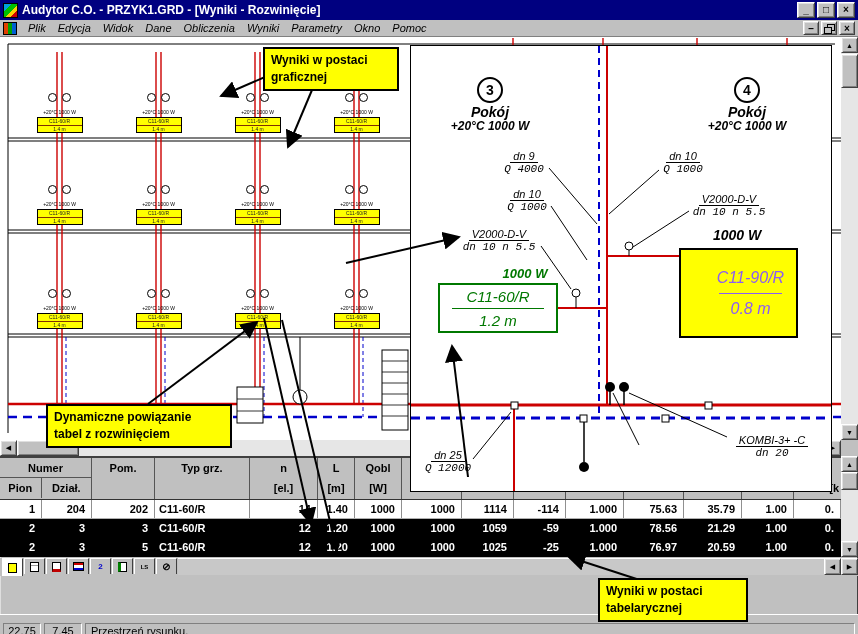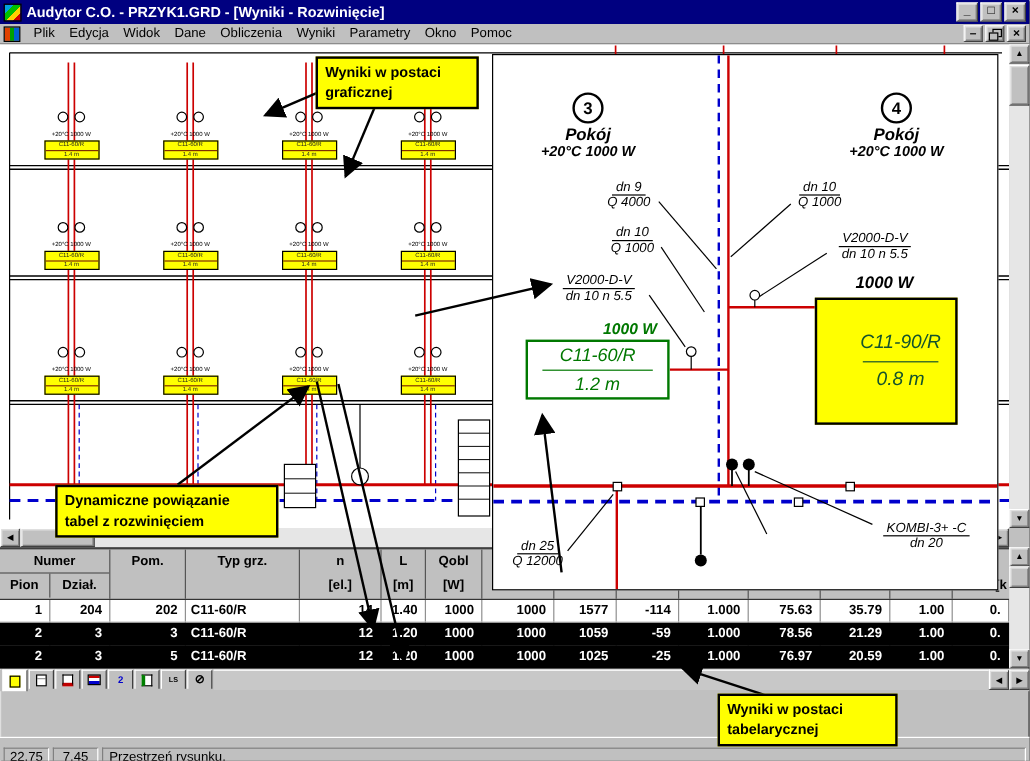--- a/index.html
+++ b/index.html
@@ -17,21 +17,21 @@
   .btn3d { background:#c0c0c0; border:1px solid; border-color:#fff #404040 #404040 #fff;
            box-shadow:inset 1px 1px 0 #dfdfdf, inset -1px -1px 0 #808080;
            display:flex; align-items:center; justify-content:center; color:#000; }
   .tb-btn { width:18px; height:16px; font-size:10px; font-weight:bold; line-height:1; }
 
   
   .menubar { position:absolute; left:0; top:20px; width:858px; height:17px; background:#c0c0c0;
              display:flex; align-items:center; border-bottom:1px solid #808080; padding:0 3px; }
   .mdi-icon { width:14px; height:13px; border:1px solid #000; margin-right:5px;
               background:linear-gradient(90deg,#e04000 0 33%,#00a000 33% 66%,#0060d0 66%); }
-  .menu-items { display:flex; flex:1; }
+  .menu-items { display:flex; flex:1;font-style:italic; }
   .menu-item { font-size:11px; padding:1px 6px; color:#000; white-space:nowrap; }
   .mdi-btns { display:flex; gap:2px; }
   .mdi-btn { width:16px; height:14px; font-size:10px; font-weight:bold; }
   .restore-glyph { position:relative; width:10px; height:9px; display:block; }
   .restore-glyph::before { content:""; position:absolute; left:3px; top:0; width:6px; height:5px; border:1px solid #000; background:#c0c0c0; }
   .restore-glyph::after  { content:""; position:absolute; left:0; top:3px; width:6px; height:5px; border:1px solid #000; background:#c0c0c0; }
 
   
   .drawing { position:absolute; left:0; top:37px; width:841px; height:403px; background:#fff; overflow:hidden; }
   .bg-svg { position:absolute; left:0; top:0; }
@@ -53,27 +53,27 @@
 
   
   .detail { position:absolute; left:410px; top:45px; width:422px; height:447px; background:#fff; border:1px solid #000; z-index:5; }
   .detail svg { position:absolute; left:0; top:0; }
   .rnum { position:absolute; width:26px; height:26px; border:2px solid #000; border-radius:50%;
           font:bold 14px/22px "Liberation Sans",sans-serif; text-align:center; background:#fff; }
   .rname  { position:absolute; text-align:center; font:bold italic 14px "Liberation Sans",sans-serif; }
   .rparams{ position:absolute; text-align:center; font:bold italic 12px "Liberation Sans",sans-serif; }
   .frac { position:absolute; text-align:center; font:italic 11px "Liberation Sans",sans-serif; color:#000; }
   .frac .ft { display:inline-block; border-bottom:1px solid #000; padding:0 3px; }
-  .frac .fb { display:block; }
+  .frac .fb { display:block;font-family:Liberation Mono, monospace; }
   .pw-green { position:absolute; text-align:center; color:#007800; font:bold italic 13px "Liberation Sans",sans-serif; }
   .pw-black { position:absolute; text-align:center; color:#000; font:bold italic 14px "Liberation Sans",sans-serif; }
   .card { position:absolute; display:flex; flex-direction:column; justify-content:center; text-align:center; background:#fff; }
   .card-green { left:27px; top:237px; width:120px; height:50px; border:2px solid #007800; color:#007800;
                 font:italic 15px "Liberation Sans",sans-serif; }
-  .card-yellow { left:268px; top:202px; width:119px; height:106px; border:2px solid #000; background:#ffff00; color:#14532d;
+  .card-yellow { left:268px; top:202px; width:119px; height:90px; border:2px solid #000; background:#ffff00; color:#8b5cf6;
                  font:italic 16px "Liberation Sans",sans-serif;padding-left:24px; }
   .cbar { border-top:1px solid currentColor; margin:3px 12px; height:0; }
   .card-yellow .cbar { margin:6px 14px; }
 
   
   .callout { position:absolute; z-index:40; background:#ffff00; border:2px solid #000; font-weight:bold;
              font-size:12px; text-align:left; padding:3px 6px; line-height:1.4; color:#000; }
   .arrows { position:absolute; left:0; top:0; z-index:30; pointer-events:none; }
 
   
@@ -425,21 +425,21 @@
     <div class="tbody">
         <div class="trow">
           <div class="tcell c0 num">1</div>
           <div class="tcell c1 num">204</div>
           <div class="tcell c2 num">202</div>
           <div class="tcell c3 left">C11-60/R</div>
           <div class="tcell c4 num">14</div>
           <div class="tcell c5 num">1.40</div>
           <div class="tcell c6 num">1000</div>
           <div class="tcell c7 num">1000</div>
-          <div class="tcell c8 num">1577</div>
+          <div class="tcell c8 num">1114</div>
           <div class="tcell c9 num">-114</div>
           <div class="tcell c10 num">1.000</div>
           <div class="tcell c11 num">75.63</div>
           <div class="tcell c12 num">35.79</div>
           <div class="tcell c13 num">1.00</div>
           <div class="tcell c14 num">0.</div>
         </div>
         <div class="trow sel">
           <div class="tcell c0 num">2</div>
           <div class="tcell c1 num">3</div>

